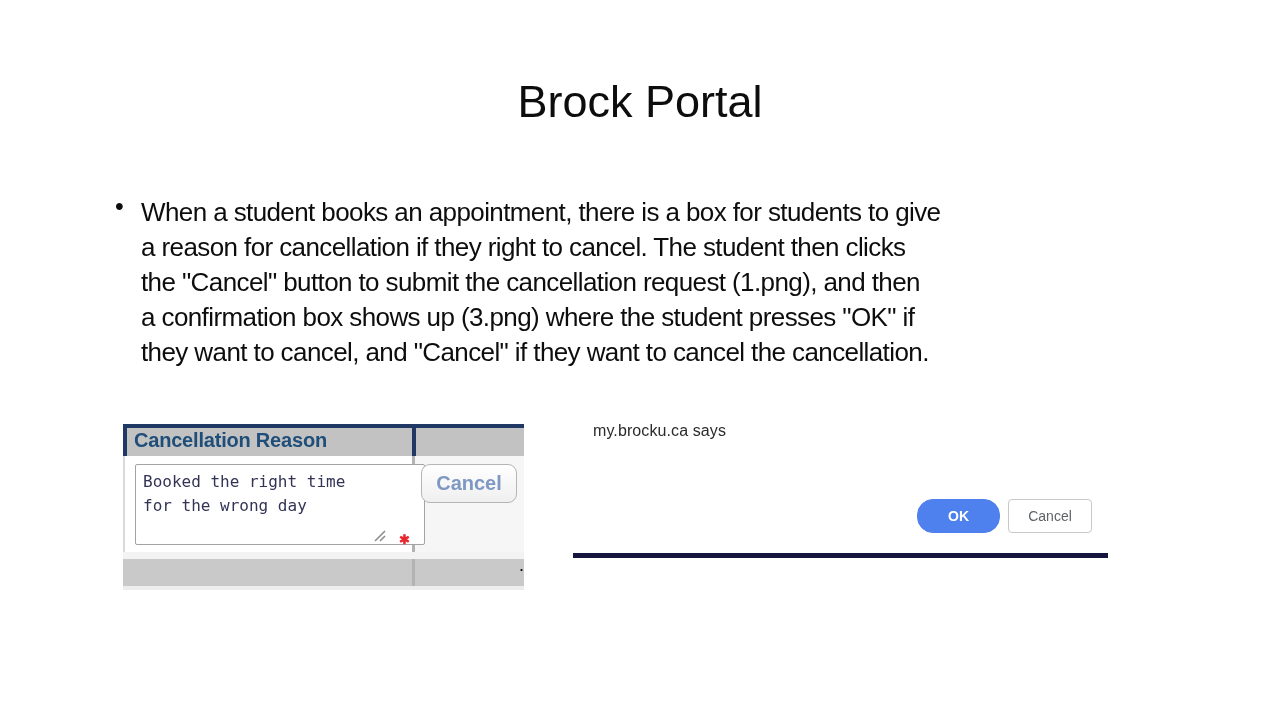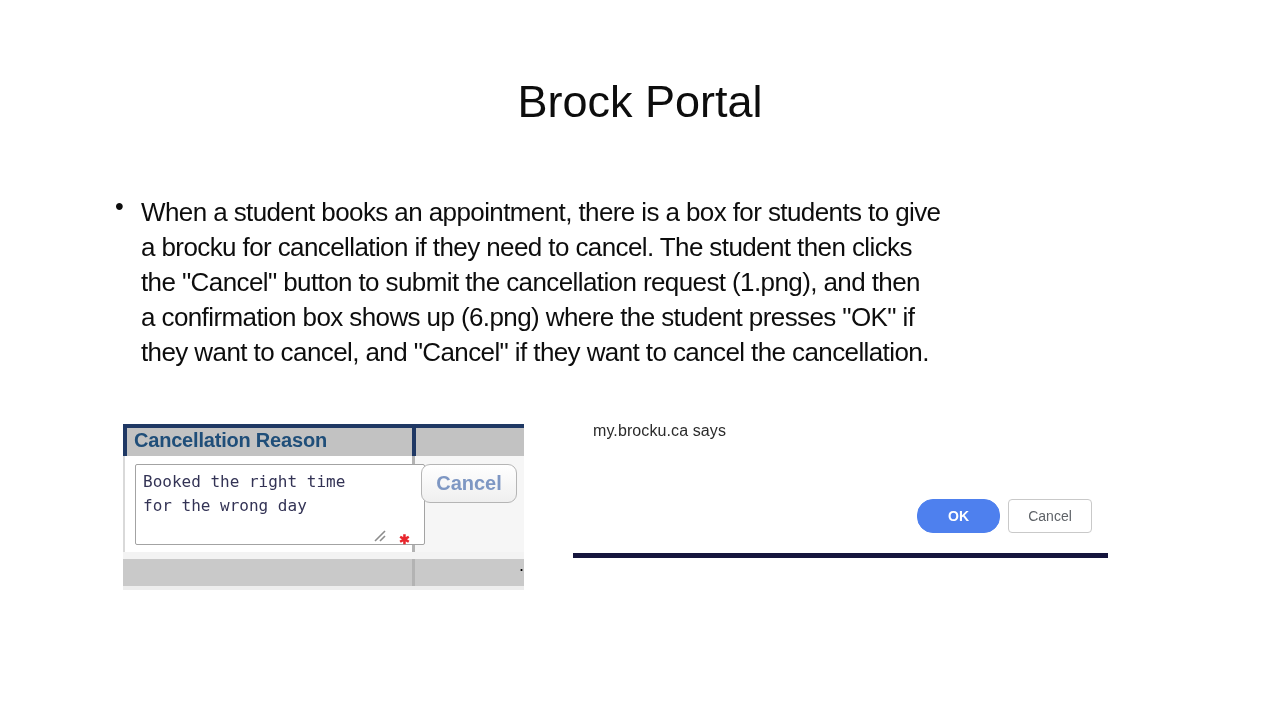--- a/index.html
+++ b/index.html
@@ -114,23 +114,23 @@
 <body>
 
 <div class="slide">
 
   <div class="slide-title">Brock Portal</div>
 
   <div class="bullet-block">
     <div class="bullet-marker">•</div>
     <div class="bullet-lines">
       <div class="bullet-line">When a student books an appointment, there is a box for students to give</div>
-      <div class="bullet-line">a brocku for cancellation if they need to cancel. The student then clicks</div>
+      <div class="bullet-line">a reason for cancellation if they right to cancel. The student then clicks</div>
       <div class="bullet-line">the "Cancel" button to submit the cancellation request (1.png), and then</div>
-      <div class="bullet-line">a confirmation box shows up (6.png) where the student presses "OK" if</div>
+      <div class="bullet-line">a confirmation box shows up (3.png) where the student presses "OK" if</div>
       <div class="bullet-line">they want to cancel, and "Cancel" if they want to cancel the cancellation.</div>
     </div>
   </div>
 
   <div class="cancel-panel">
     <div class="cp-header"></div>
     <div class="cp-header-bar-left"></div>
     <div class="cp-header-bar-div"></div>
     <div class="cp-header-label">Cancellation Reason</div>
 

